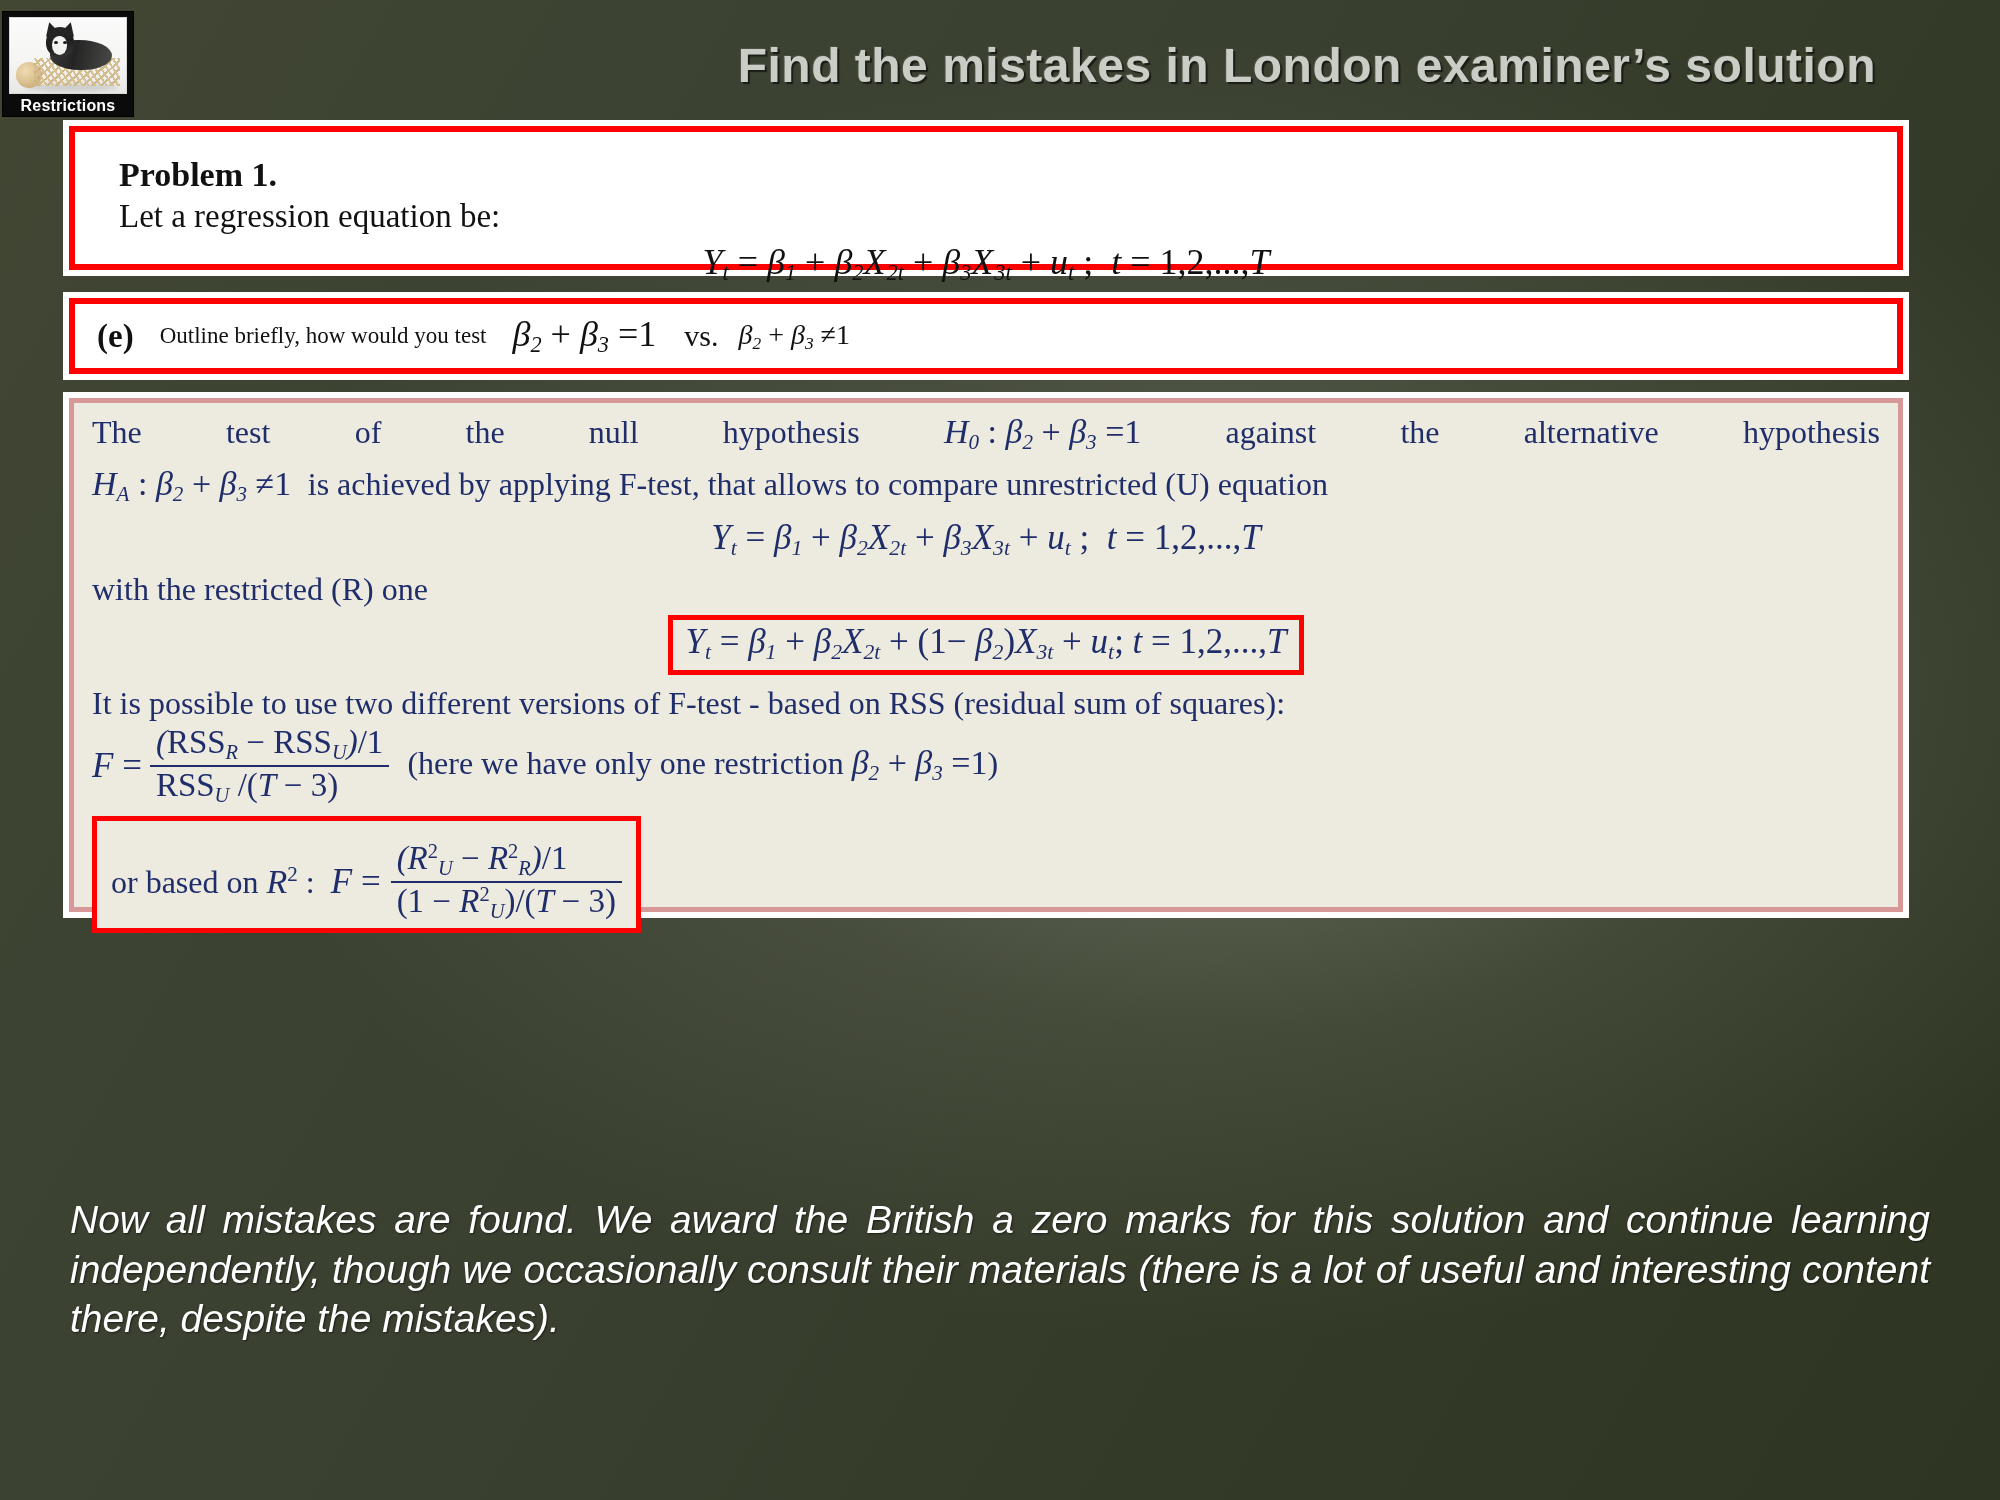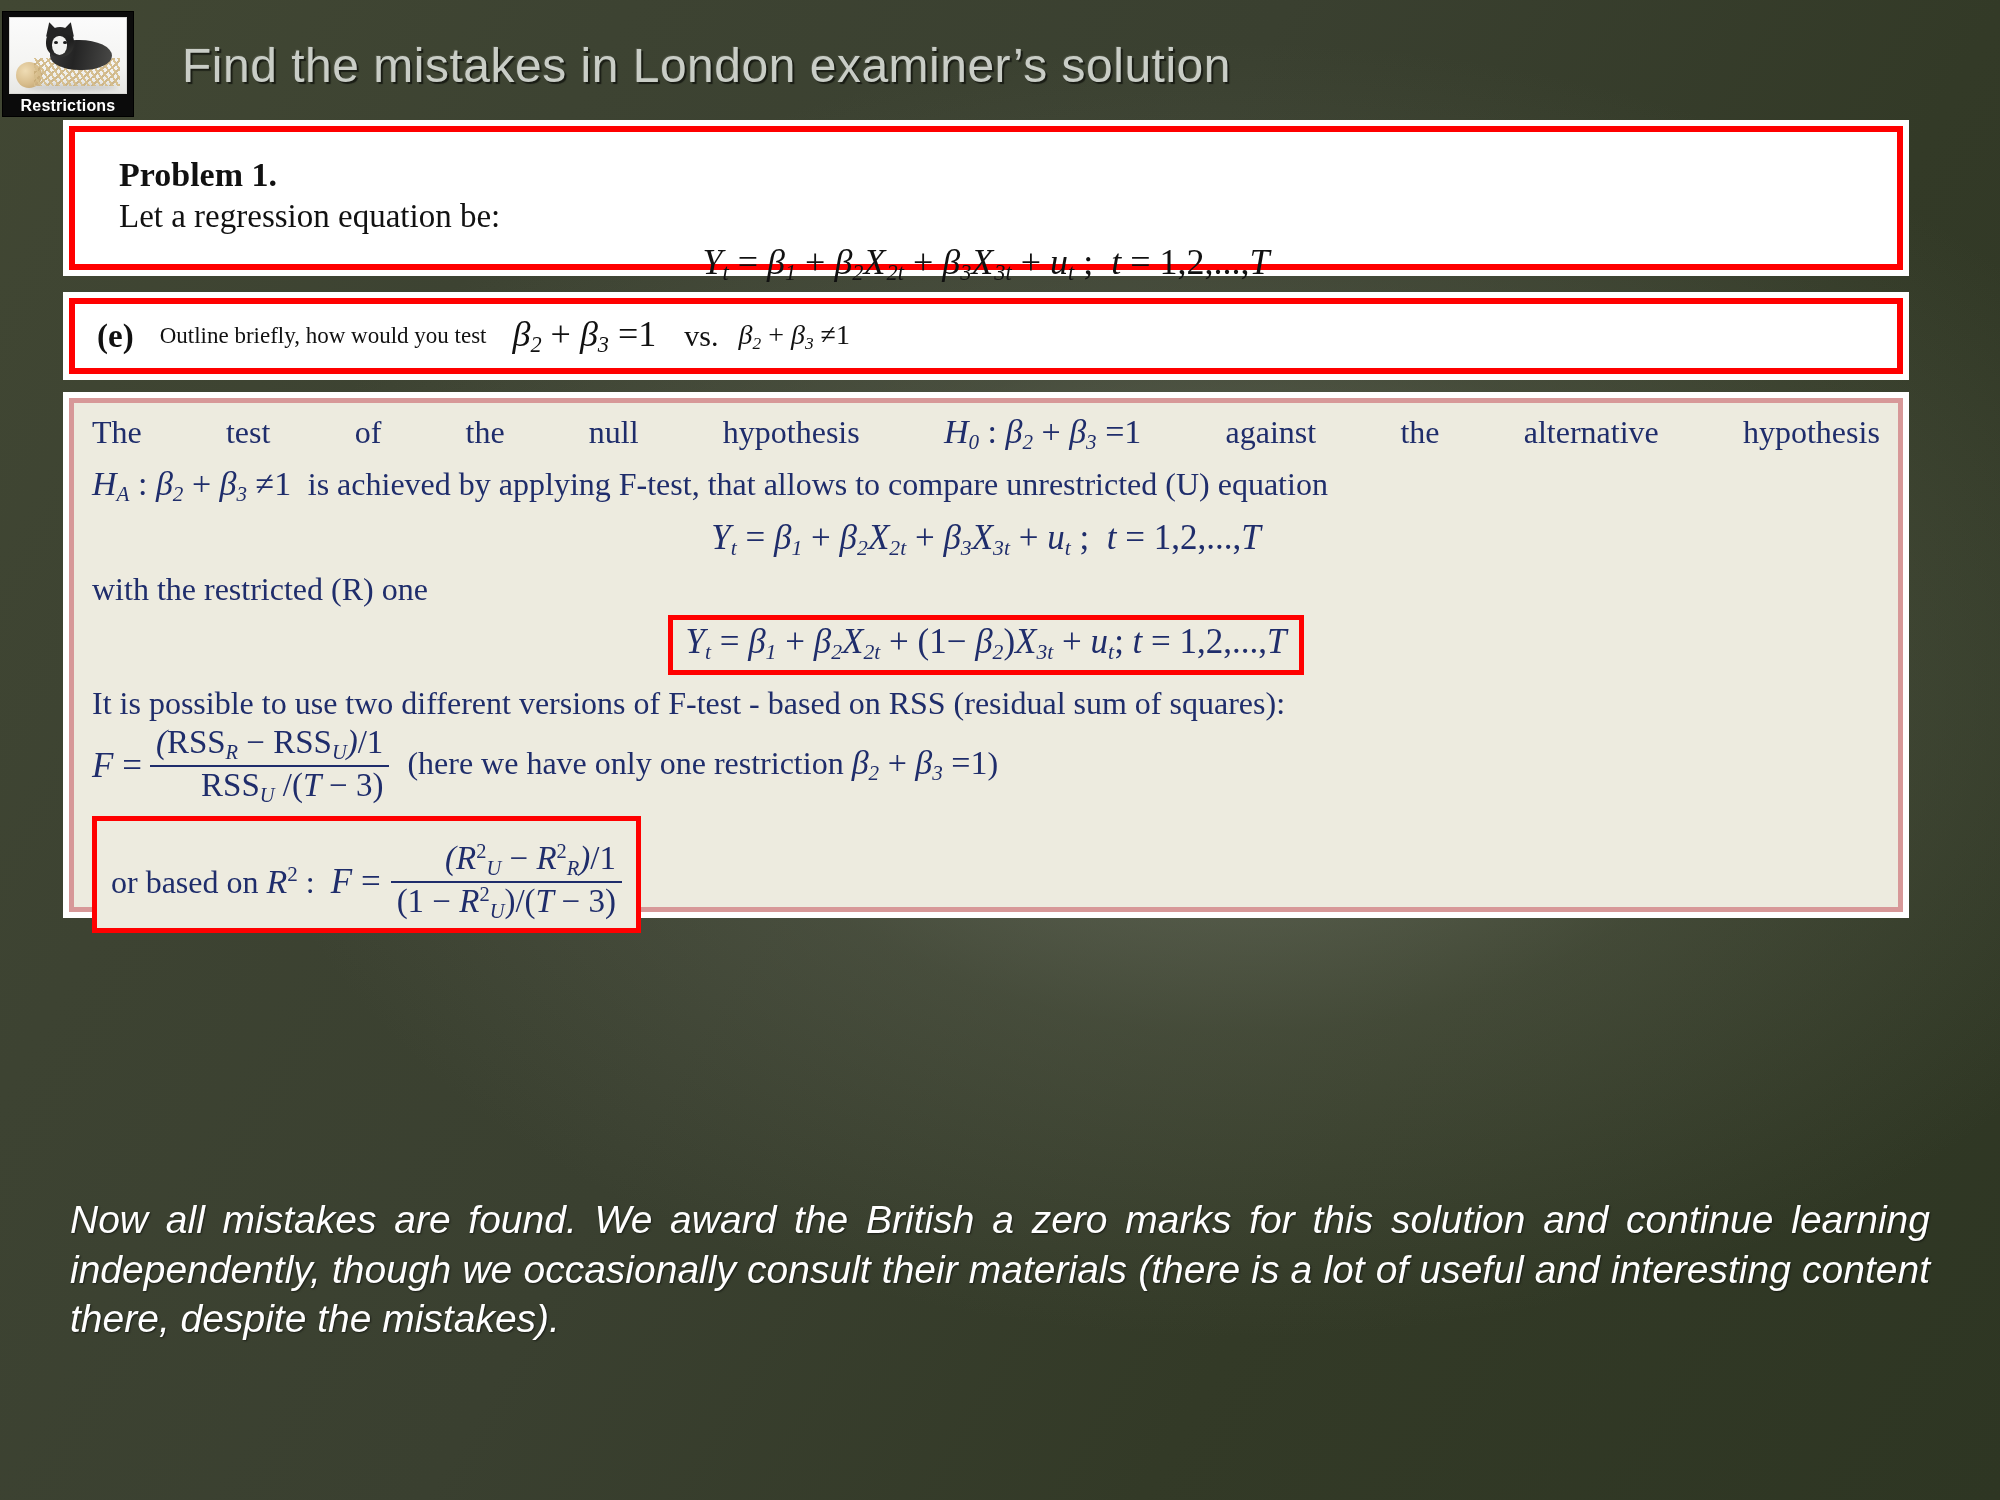--- a/index.html
+++ b/index.html
@@ -41,22 +41,22 @@
   .straw{position:absolute;left:24px;top:40px;width:86px;height:28px;
     background:repeating-linear-gradient(57deg, rgba(214,190,140,0.95) 0 2px, rgba(243,228,196,0.0) 2px 5px),
                repeating-linear-gradient(-42deg, rgba(198,170,118,0.8) 0 2px, rgba(255,255,255,0) 2px 6px);}
   .shadow{position:absolute;left:16px;top:66px;width:92px;height:7px;border-radius:50%;background:rgba(150,150,150,0.35);filter:blur(2px);}
   .thumb-label{
     color:#ffffff;font-size:16px;font-weight:bold;line-height:20px;margin-top:2px;
     font-family:"Liberation Sans", sans-serif;letter-spacing:.2px;
   }
 
   .title{
-    position:absolute;left:182px;top:38px;width:1700px;text-align:left;
-    font-family:"Liberation Sans", sans-serif;font-size:48px;font-weight:normal;
+    position:absolute;left:176px;top:38px;width:1700px;text-align:right;
+    font-family:"Liberation Sans", sans-serif;font-size:48px;font-weight:bold;
     color:#c9cdc6;letter-spacing:.5px;
     text-shadow:2px 2px 1px rgba(20,22,16,0.85), -1px -1px 0 rgba(255,255,255,0.08);
   }
 
   
   .panel{position:absolute;background:#ffffff;box-sizing:border-box;}
   .panel-inner{box-sizing:border-box;width:100%;height:100%;}
 
   .p1{left:63px;top:120px;width:1846px;height:156px;padding:6px;}
   .p1 .panel-inner{border:6px solid #ff0000;background:#ffffff;padding:8px 22px;}
@@ -81,21 +81,21 @@
   .eq-center{text-align:center;}
 
   .e-label{font-family:"Liberation Serif",serif;font-weight:bold;font-size:33px;color:#111;}
   .e-text{font-family:"Liberation Serif",serif;font-size:23px;color:#111;}
 
   .body-line{font-family:"Liberation Serif",serif;font-size:32px;color:#1f2d6b;line-height:1.02;}
   .justify{display:flex;justify-content:space-between;align-items:baseline;width:100%;}
 
   .redbox{display:inline-block;border:5px solid #ff0000;padding:2px 12px 4px 12px;background:#edebdf;}
 
-  .frac{display:inline-block;vertical-align:middle;text-align:right;line-height:1.06;}
+  .frac{display:inline-block;vertical-align:middle;text-align:left;line-height:1.06;}
   .frac .num{display:block;padding:0 6px 1px 6px;border-bottom:2px solid #1f2d6b;}
   .frac .den{display:block;padding:1px 6px 0 6px;}
 
   .caption{
     position:absolute;left:70px;top:1195px;width:1860px;
     font-family:"Liberation Sans", sans-serif;font-style:italic;font-size:39px;line-height:1.27;
     color:#ffffff;text-align:justify;
     text-shadow:1px 1px 2px rgba(0,0,0,0.55);
   }
 </style>

